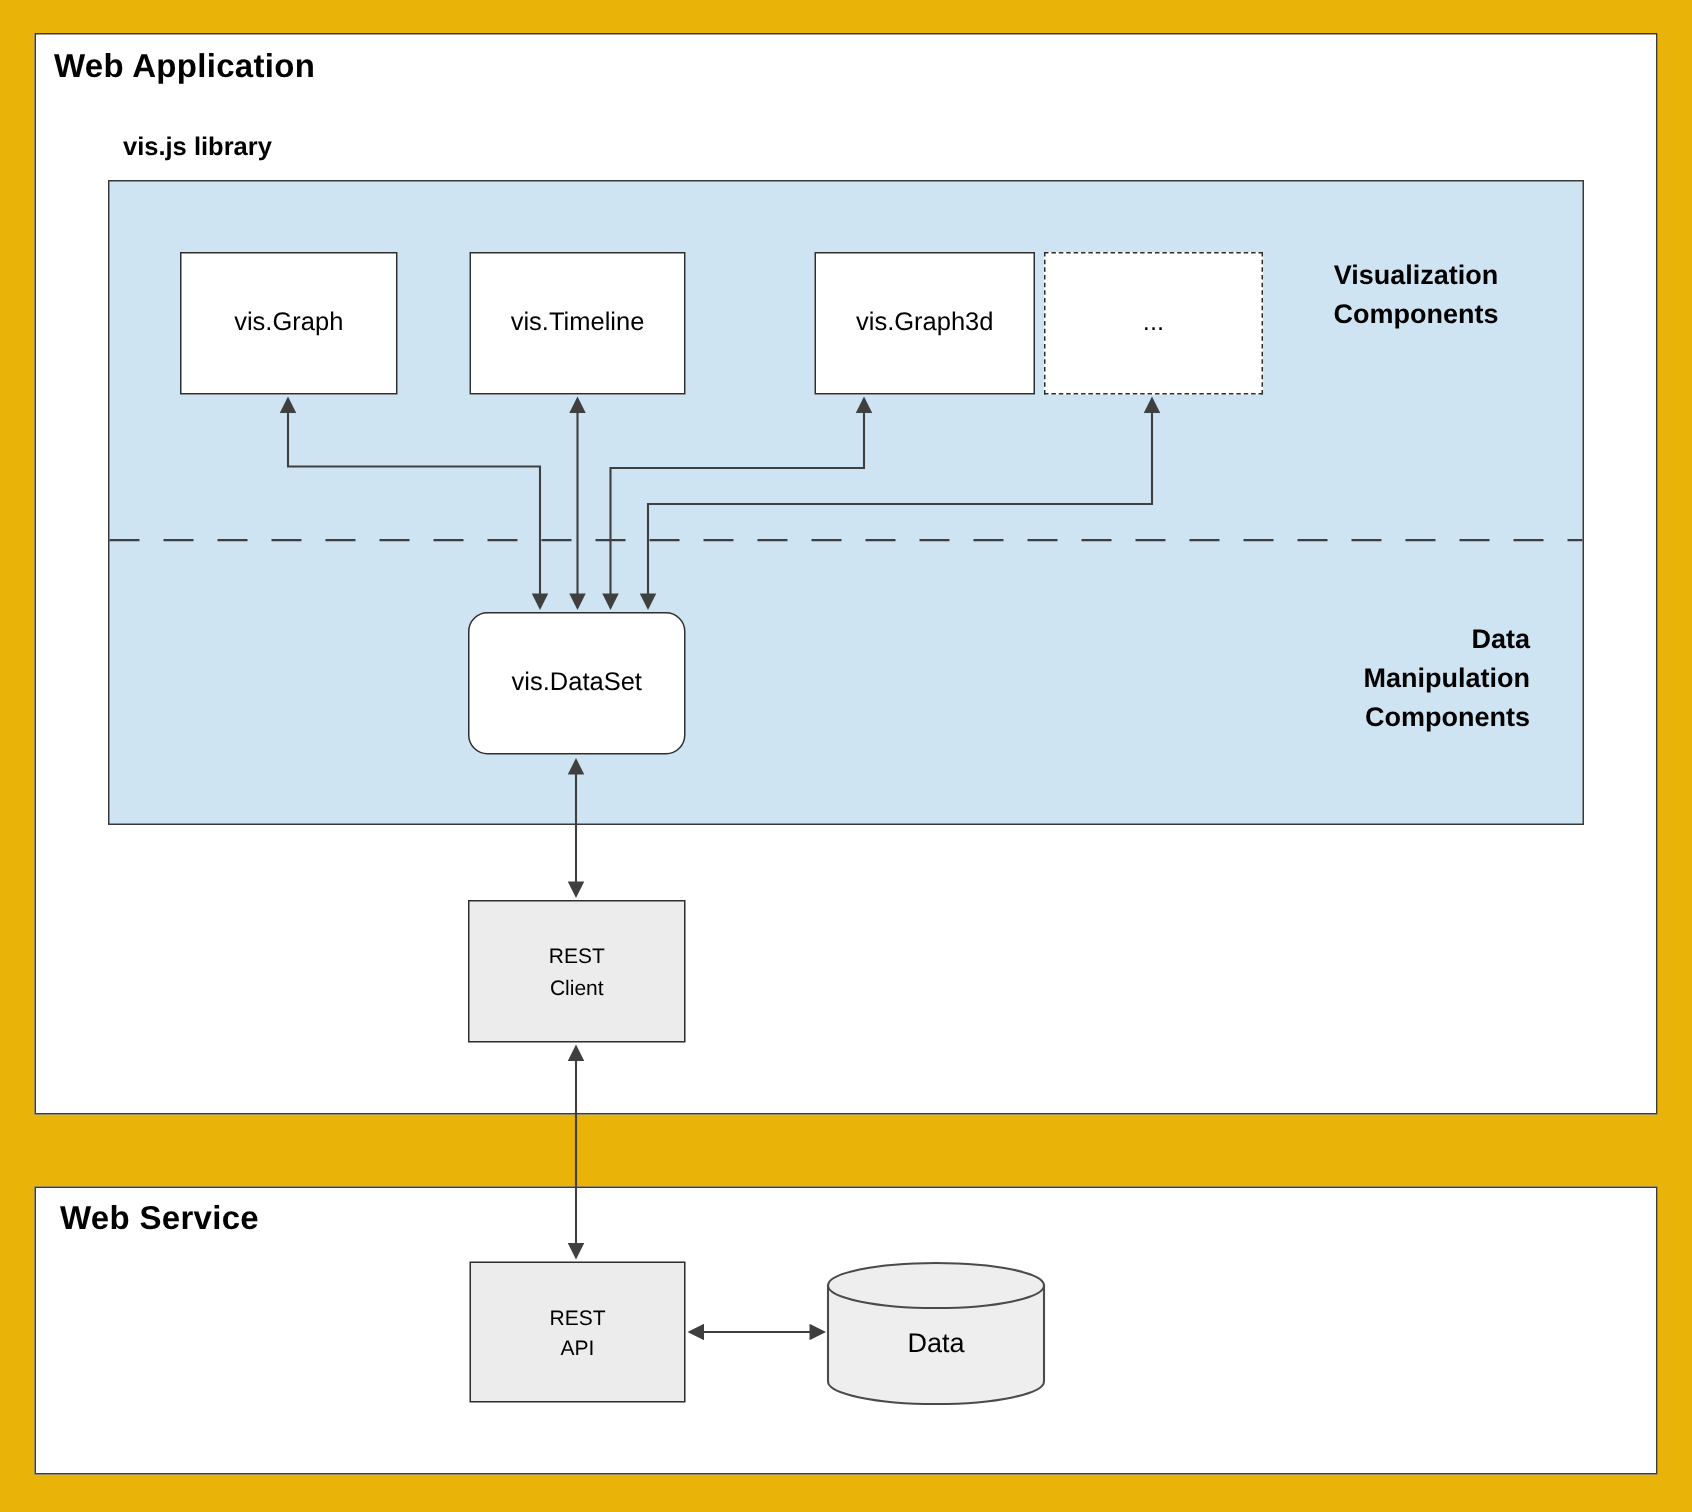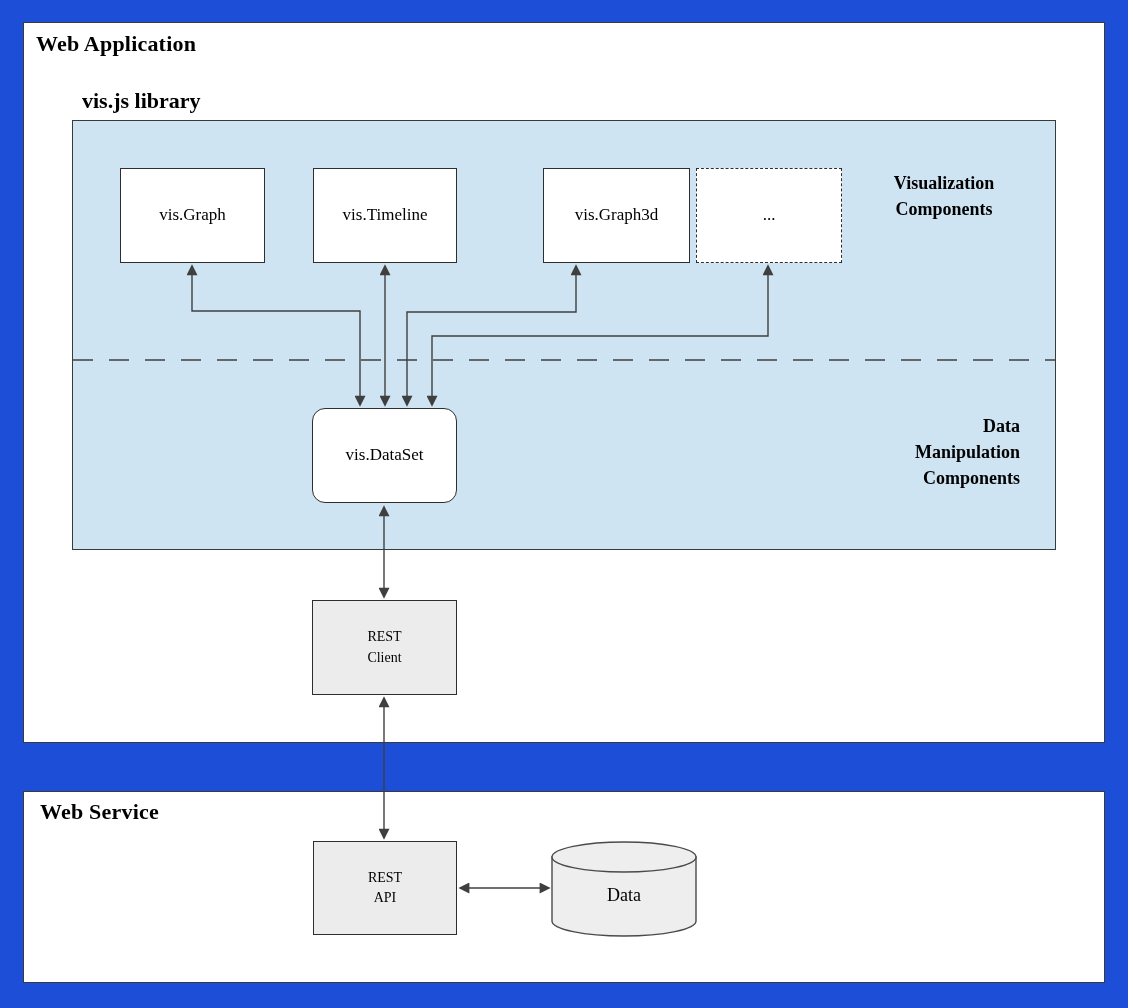--- a/index.html
+++ b/index.html
@@ -4,36 +4,36 @@
 <style>
   :root{
     --library-fill:#cfe4f2;
     --node-border:#2e2e2e;
     --grey-fill:#ececec;
     --arrow:#3f3f3f;
     --frame-border:#3a3a3a;
   }
   html,body{margin:0;padding:0;background:#fff;}
   .canvas{
-    position:relative;width:1128px;height:1008px;background:#1d4ed8;
-    font-family:Liberation Serif, serif;color:#000;
+    position:relative;width:1128px;height:1008px;background:#eab308;
+    font-family:Liberation Sans, sans-serif;color:#000;
     overflow:hidden;
   }
   .frame{
     position:absolute;background:#fff;
     border:1.5px solid var(--frame-border);
     box-sizing:border-box;
   }
   .panel-blue{
     position:absolute;background:var(--library-fill);
     border:1px solid var(--frame-border);
     box-sizing:border-box;
   }
   .big-title{position:absolute;font-size:22px;font-weight:bold;letter-spacing:0.2px;}
-  .lib-title{position:absolute;font-size:22px;font-weight:bold;}
+  .lib-title{position:absolute;font-size:17px;font-weight:bold;}
   .node{
     position:absolute;display:flex;align-items:center;justify-content:center;
     background:#fff;border:1.6px solid var(--node-border);
     box-sizing:border-box;font-size:17px;text-align:center;white-space:pre-line;
     line-height:1.45;
   }
   .node.grey{background:var(--grey-fill);font-size:14px;}
   .node.dashed{border-style:dashed;}
   .side-label{
     position:absolute;font-size:18px;font-weight:bold;line-height:26px;

